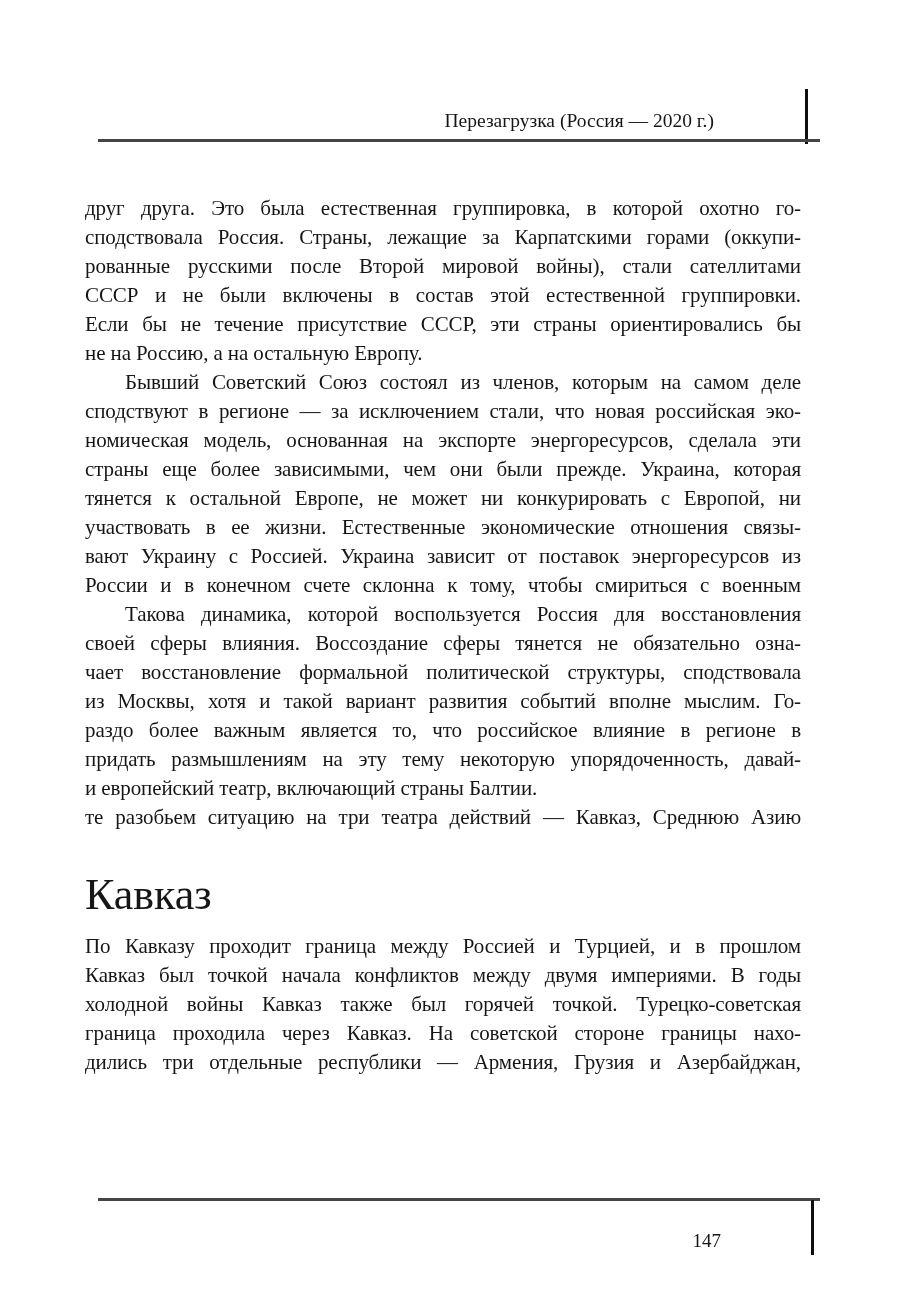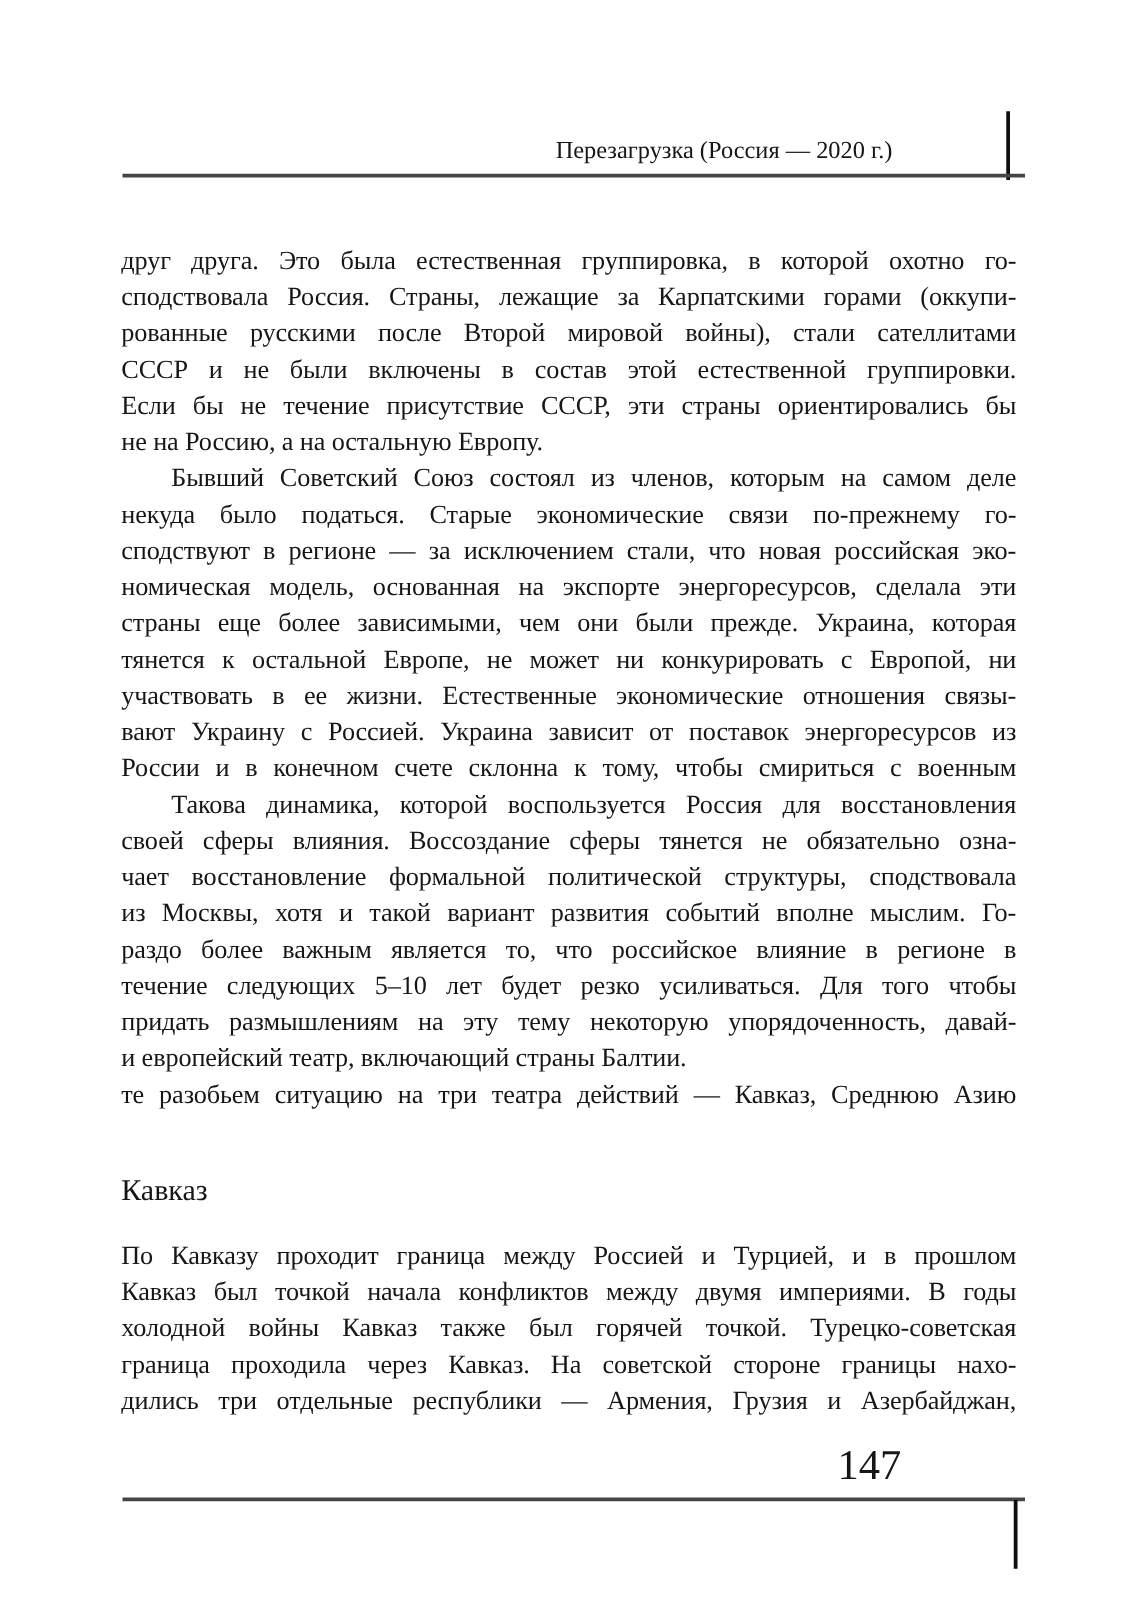--- a/index.html
+++ b/index.html
@@ -27,46 +27,46 @@
   .header-rule{
     position:absolute;left:98px;right:0;top:97px;height:3px;
     background:var(--rule);
   }
   .header-vbar{
     position:absolute;left:805px;top:47px;width:3px;height:55px;
     background:var(--bar);
   }
   
   .text-block{
-    position:absolute;left:97px;top:152px;width:716px;
+    position:absolute;left:85px;top:152px;width:716px;
     font-size:21px;line-height:29px;letter-spacing:-0.1px;
   }
   .para{margin:0;}
   .line{
     text-align:justify;
     text-align-last:justify;
     -moz-text-align-last:justify;
   }
   .line.last{
     text-align-last:left;
     -moz-text-align-last:left;
   }
   .para.indent .line:first-child{text-indent:40px;}
   .section-heading{
-    font-size:24px;line-height:46px;font-weight:normal;
+    font-size:44px;line-height:46px;font-weight:normal;
     margin:40px 0 14px 0;letter-spacing:0;
   }
   
   .footer-rule{
     position:absolute;left:98px;right:0;top:1156px;height:3px;
     background:var(--rule);
   }
   .page-number{
-    position:absolute;top:1117px;right:99px;
-    font-size:34px;line-height:28px;
+    position:absolute;top:1185px;right:99px;
+    font-size:19px;line-height:28px;
   }
   .footer-vbar{
     position:absolute;left:811px;top:1158px;width:3px;height:55px;
     background:var(--bar);
   }
   .page-label{
     position:absolute;left:823px;top:1164px;
     font-size:15px;line-height:18px;
   }
 </style>
@@ -84,36 +84,34 @@
         <div class="para">
           <div class="line">друг друга. Это была естественная группировка, в которой охотно го-</div>
           <div class="line">сподствовала Россия. Страны, лежащие за Карпатскими горами (оккупи-</div>
           <div class="line">рованные русскими после Второй мировой войны), стали сателлитами</div>
           <div class="line">СССР и не были включены в состав этой естественной группировки.</div>
           <div class="line">Если бы не течение присутствие СССР, эти страны ориентировались бы</div>
           <div class="line last">не на Россию, а на остальную Европу.</div>
         </div>
         <div class="para indent">
           <div class="line">Бывший Советский Союз состоял из членов, которым на самом деле</div>
-          <div class="line">некуда было податься. Старые экономические связи по-прежнему го-</div>
           <div class="line">сподствуют в регионе — за исключением стали, что новая российская эко-</div>
           <div class="line">номическая модель, основанная на экспорте энергоресурсов, сделала эти</div>
           <div class="line">страны еще более зависимыми, чем они были прежде. Украина, которая</div>
           <div class="line">тянется к остальной Европе, не может ни конкурировать с Европой, ни</div>
           <div class="line">участвовать в ее жизни. Естественные экономические отношения связы-</div>
           <div class="line">вают Украину с Россией. Украина зависит от поставок энергоресурсов из</div>
           <div class="line">России и в конечном счете склонна к тому, чтобы смириться с военным</div>
         </div>
         <div class="para indent">
           <div class="line">Такова динамика, которой воспользуется Россия для восстановления</div>
           <div class="line">своей сферы влияния. Воссоздание сферы тянется не обязательно озна-</div>
           <div class="line">чает восстановление формальной политической структуры, сподствовала</div>
           <div class="line">из Москвы, хотя и такой вариант развития событий вполне мыслим. Го-</div>
           <div class="line">раздо более важным является то, что российское влияние в регионе в</div>
-          <div class="line">течение следующих 5–10 лет будет резко усиливаться. Для того чтобы</div>
           <div class="line">придать размышлениям на эту тему некоторую упорядоченность, давай-</div>
           <div class="line last">и европейский театр, включающий страны Балтии.</div>
           <div class="line">те разобьем ситуацию на три театра действий — Кавказ, Среднюю Азию</div>
         </div>
       </div>
     <h2 class="section-heading">Кавказ</h2>
     <div>
         <div class="para">
           <div class="line">По Кавказу проходит граница между Россией и Турцией, и в прошлом</div>
           <div class="line">Кавказ был точкой начала конфликтов между двумя империями. В годы</div>

